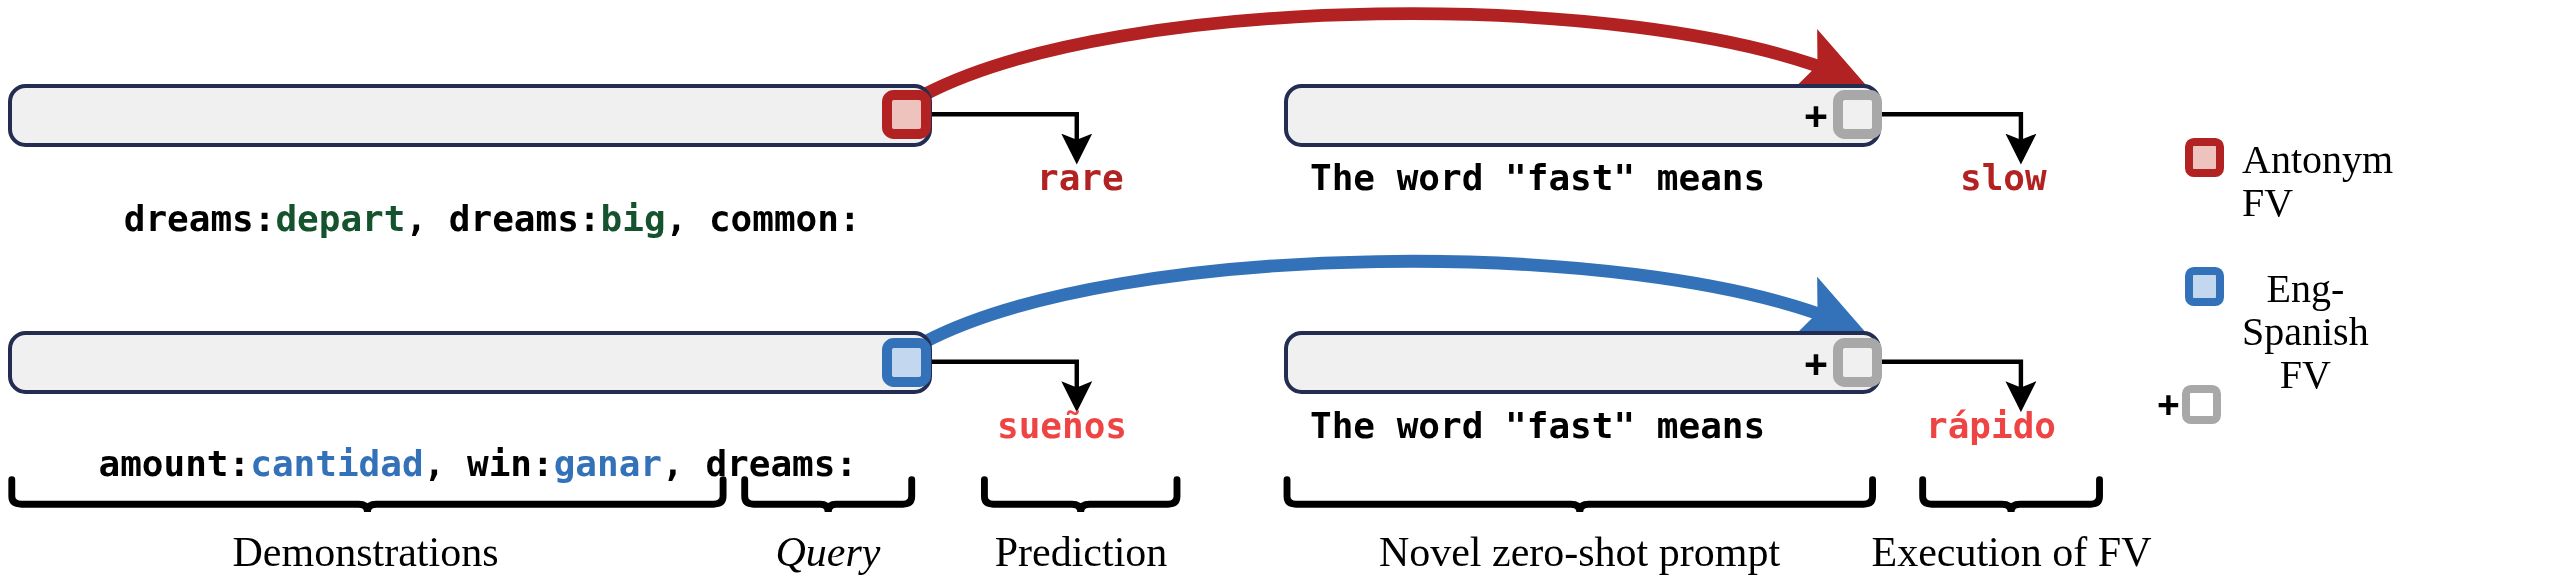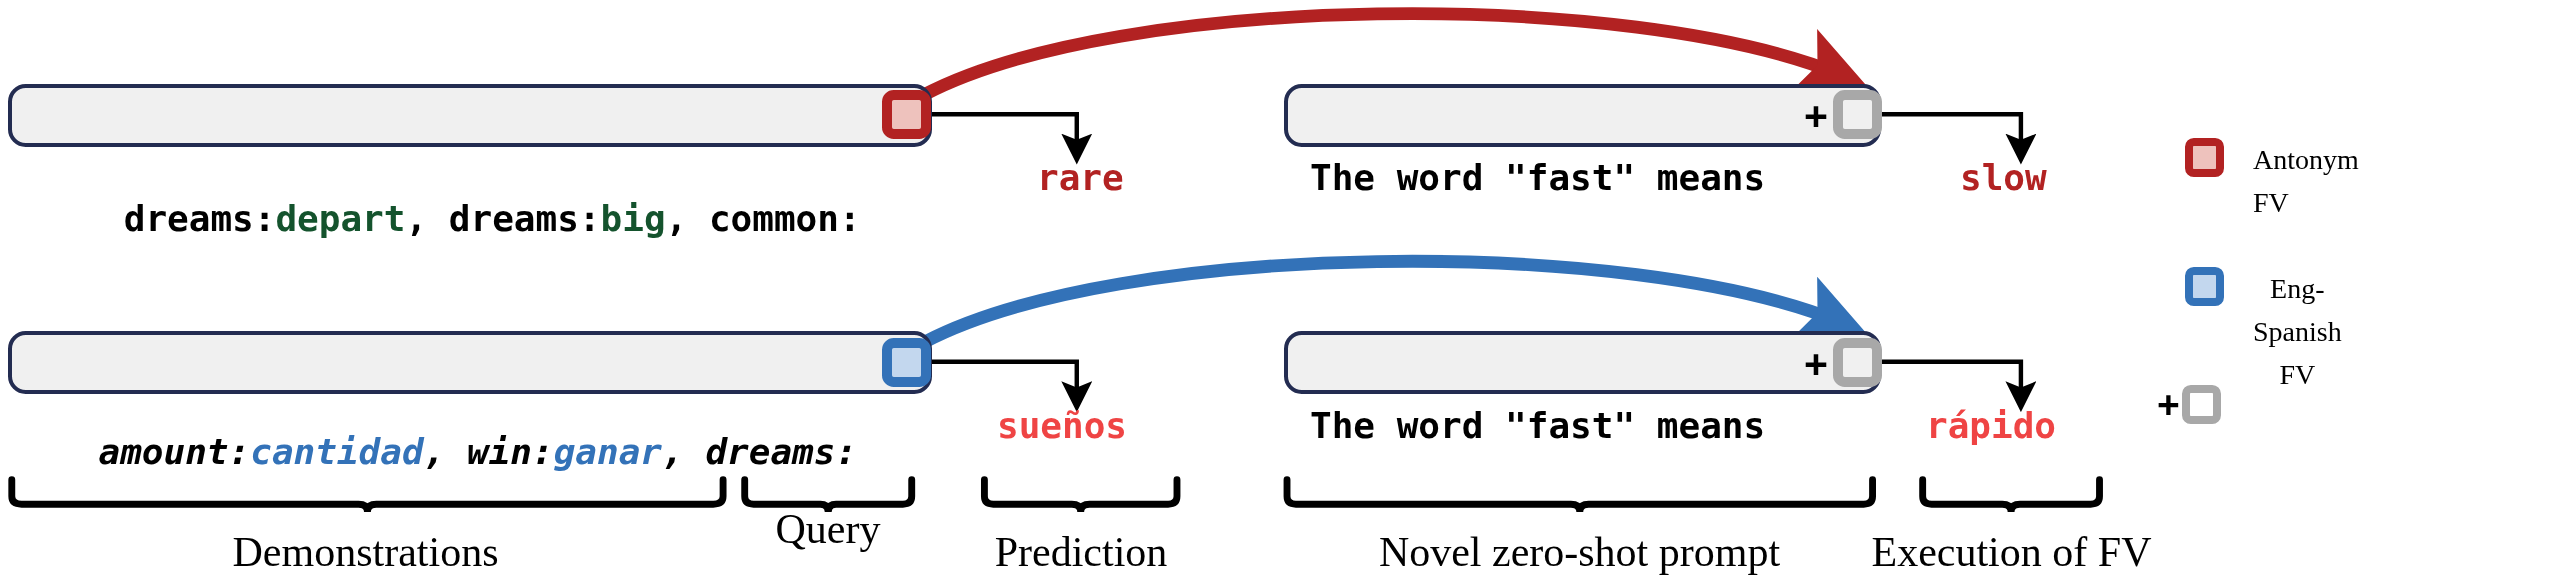--- a/index.html
+++ b/index.html
@@ -39,21 +39,21 @@
        font-family:"Liberation Serif", serif;}
 
   
   .legend{position:absolute;}
   .leg-row{position:absolute;display:flex;align-items:flex-start;}
   .leg-sq{width:39px;height:39px;box-sizing:border-box;border-radius:8.8px;
           flex:0 0 auto;}
   .leg-sq.red {border:8.8px solid #b22222;background:#eec2bd;}
   .leg-sq.blue{border:8.8px solid #3372b8;background:#c3d7ee;}
   .leg-sq.grey{border:8.8px solid #a8a8a8;background:#ffffff;}
-  .leg-txt{font-size:28px;color:#000;margin-left:29px;line-height:43px;
+  .leg-txt{font-size:40px;color:#000;margin-left:18px;line-height:43px;
            font-family:"Liberation Serif", serif;white-space:pre-line;}
   .leg-plus{font-family:"Liberation Sans",sans-serif;font-weight:700;
             font-size:39px;line-height:39px;color:#000;margin-right:2px;}
 
   svg{position:absolute;left:0;top:0;overflow:visible;}
 </style>
 </head>
 <body>
 
 <div class="stage">
@@ -125,32 +125,32 @@
   <div class="pbox" style="left:7.9px;top:331px;width:924px;height:63px;"></div>
 
   <div class="sq blue" style="left:882px;top:338px;width:49px;height:49px;"></div>
 
   <div class="pbox" style="left:1284px;top:331px;width:597px;height:63px;"></div>
 
   <div class="plus" style="left:1804px;top:344px;font-size:41px;">+</div>
 
   <div class="sq grey" style="left:1833px;top:338px;width:49px;height:49px;"></div>
 
-  <div class="mono" style="left:11.8px;top:390px;font-style:italic;">
+  <div class="mono" style="left:11.8px;top:402px;">
     <span>amount:</span><span class="blue">cantidad</span><span>, win:</span><span class="blue">ganar</span><span>, dreams:</span>
   </div>
 
   <div class="out blue" style="left:997px;top:405px;">sueños</div>
 
   <div class="mono" style="left:1310px;top:405px;">The word "fast" means</div>
 
   <div class="out blue" style="left:1926px;top:405px;">rápido</div>
 
   <div class="cap" style="left:169px;top:528px;width:393px;">Demonstrations</div>
-  <div class="cap" style="left:730px;top:505px;width:196px;">Query</div>
+  <div class="cap" style="left:730px;top:528px;width:196px;font-style:italic;">Query</div>
   <div class="cap" style="left:1334px;top:528px;width:491px;">Novel zero-shot prompt</div>
   <div class="cap" style="left:958px;top:528px;width:246px;">Prediction</div>
   <div class="cap" style="left:1864px;top:528px;width:295px;">Execution of FV</div>
 
   <div class="legend">
 
     <div class="leg-row" style="left:2185px;top:138px;">
       <span class="leg-sq red"></span>
       <span class="leg-txt">Antonym FV</span>
     </div>

